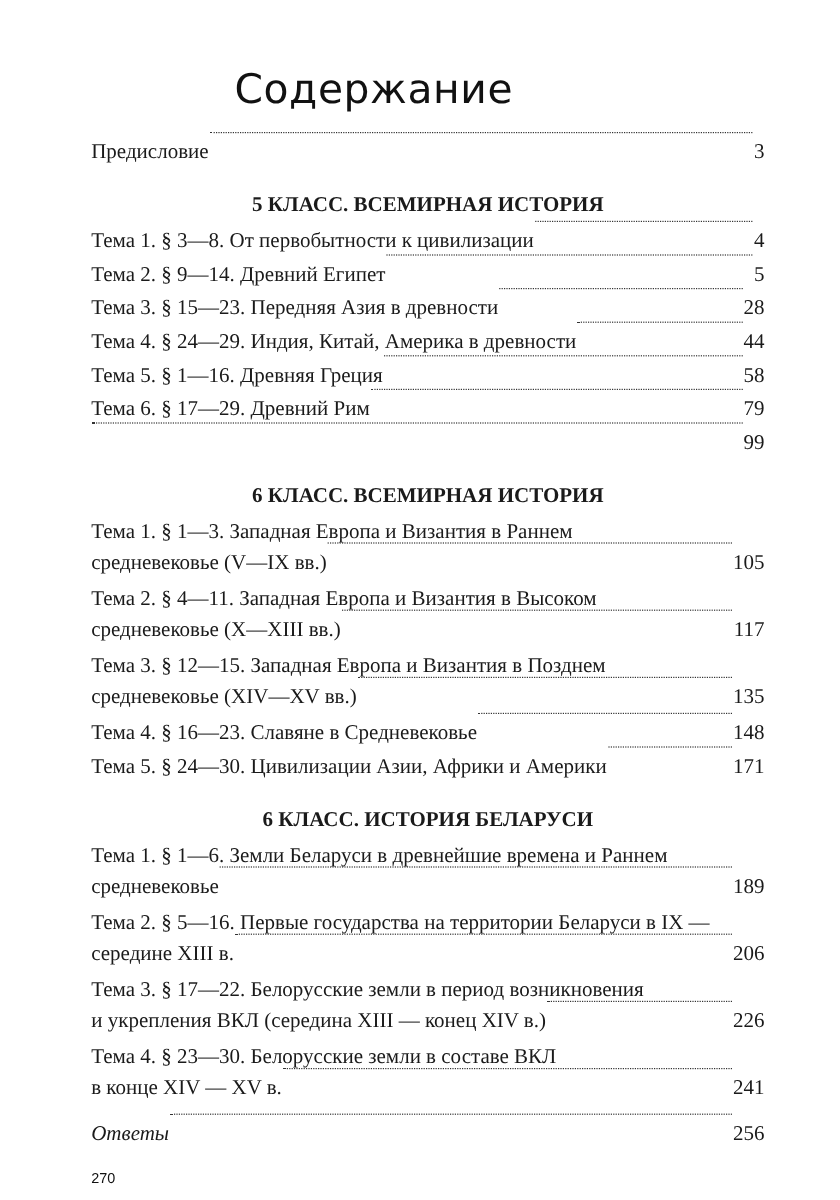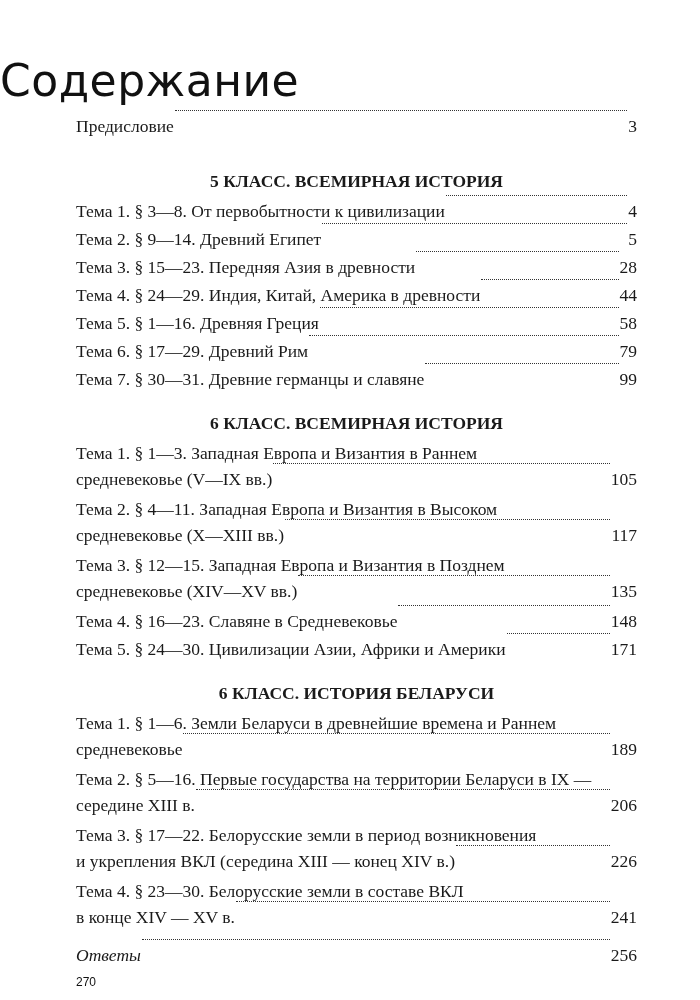--- a/index.html
+++ b/index.html
@@ -2,23 +2,23 @@
 <html><head>
 <meta charset="utf-8">
 <style>
   html, body { margin: 0; padding: 0; }
   body {
     width: 700px; height: 1000px; background: #ffffff; color: #1a1a1a;
     position: relative; overflow: hidden;
     font-family: "Liberation Serif", "DejaVu Serif", serif;
   }
   .page-title {
-    position: absolute; top: 55px; left: 0; width: 623px; 
+    position: absolute; top: 55px; left: 0; width: 623px; text-align: center;
     font-family: "DejaVu Sans", "Liberation Sans", sans-serif;
-    font-size: 44px; font-weight: normal; letter-spacing: 0.5px; color: #111;
+    font-size: 34px; font-weight: normal; letter-spacing: 0.5px; color: #111;
   }
   .toc { position: absolute; left: 76px; width: 561px; top: 113px; }
   .entry { font-size: 17.5px; line-height: 26px; }
   .entry.single { height: 28px; }
   .entry.multi { height: 56px; }
   .row { display: flex; align-items: flex-start; white-space: nowrap; }
   .row .text { flex: 0 0 auto; }
   .row .dots {
     flex: 1 1 auto; overflow: hidden; margin: 0 1px;
     border-bottom: 1.5px dotted #333; height: 0; position: relative; top: -3px;
@@ -44,21 +44,21 @@
 <div class="toc">
 
   <div class="entry single">
     <div class="row">
         <span class="text">Предисловие</span>
         <span class="dots"></span>
         <span class="page">3</span>
       </div>
   </div>
 
-  <div class="section-header" style="margin-top:27px;">5 КЛАСС. ВСЕМИРНАЯ ИСТОРИЯ</div>
+  <div class="section-header" style="margin-top:16px;">5 КЛАСС. ВСЕМИРНАЯ ИСТОРИЯ</div>
   <div class="entry single">
       <div class="row">
         <span class="text">Тема 1. § 3—8. От первобытности к цивилизации</span>
         <span class="dots"></span>
         <span class="page">4</span>
       </div>
     </div>
   <div class="entry single">
       <div class="row">
         <span class="text">Тема 2. § 9—14. Древний Египет</span>
@@ -89,21 +89,20 @@
     </div>
   <div class="entry single">
       <div class="row">
         <span class="text">Тема 6. § 17—29. Древний Рим</span>
         <span class="dots"></span>
         <span class="page">79</span>
       </div>
     </div>
   <div class="entry single">
       <div class="row">
-        <span class="text">Тема 7. § 30—31. Древние германцы и славяне</span>
         <span class="dots"></span>
         <span class="page">99</span>
       </div>
     </div>
 
   <div class="section-header">6 КЛАСС. ВСЕМИРНАЯ ИСТОРИЯ</div>
   <div class="entry multi">
     <div class="first-line">Тема 1. § 1—3. Западная Европа и Византия в Раннем</div>
     <div class="row">
         <span class="text">средневековье (V—IX вв.)</span>

